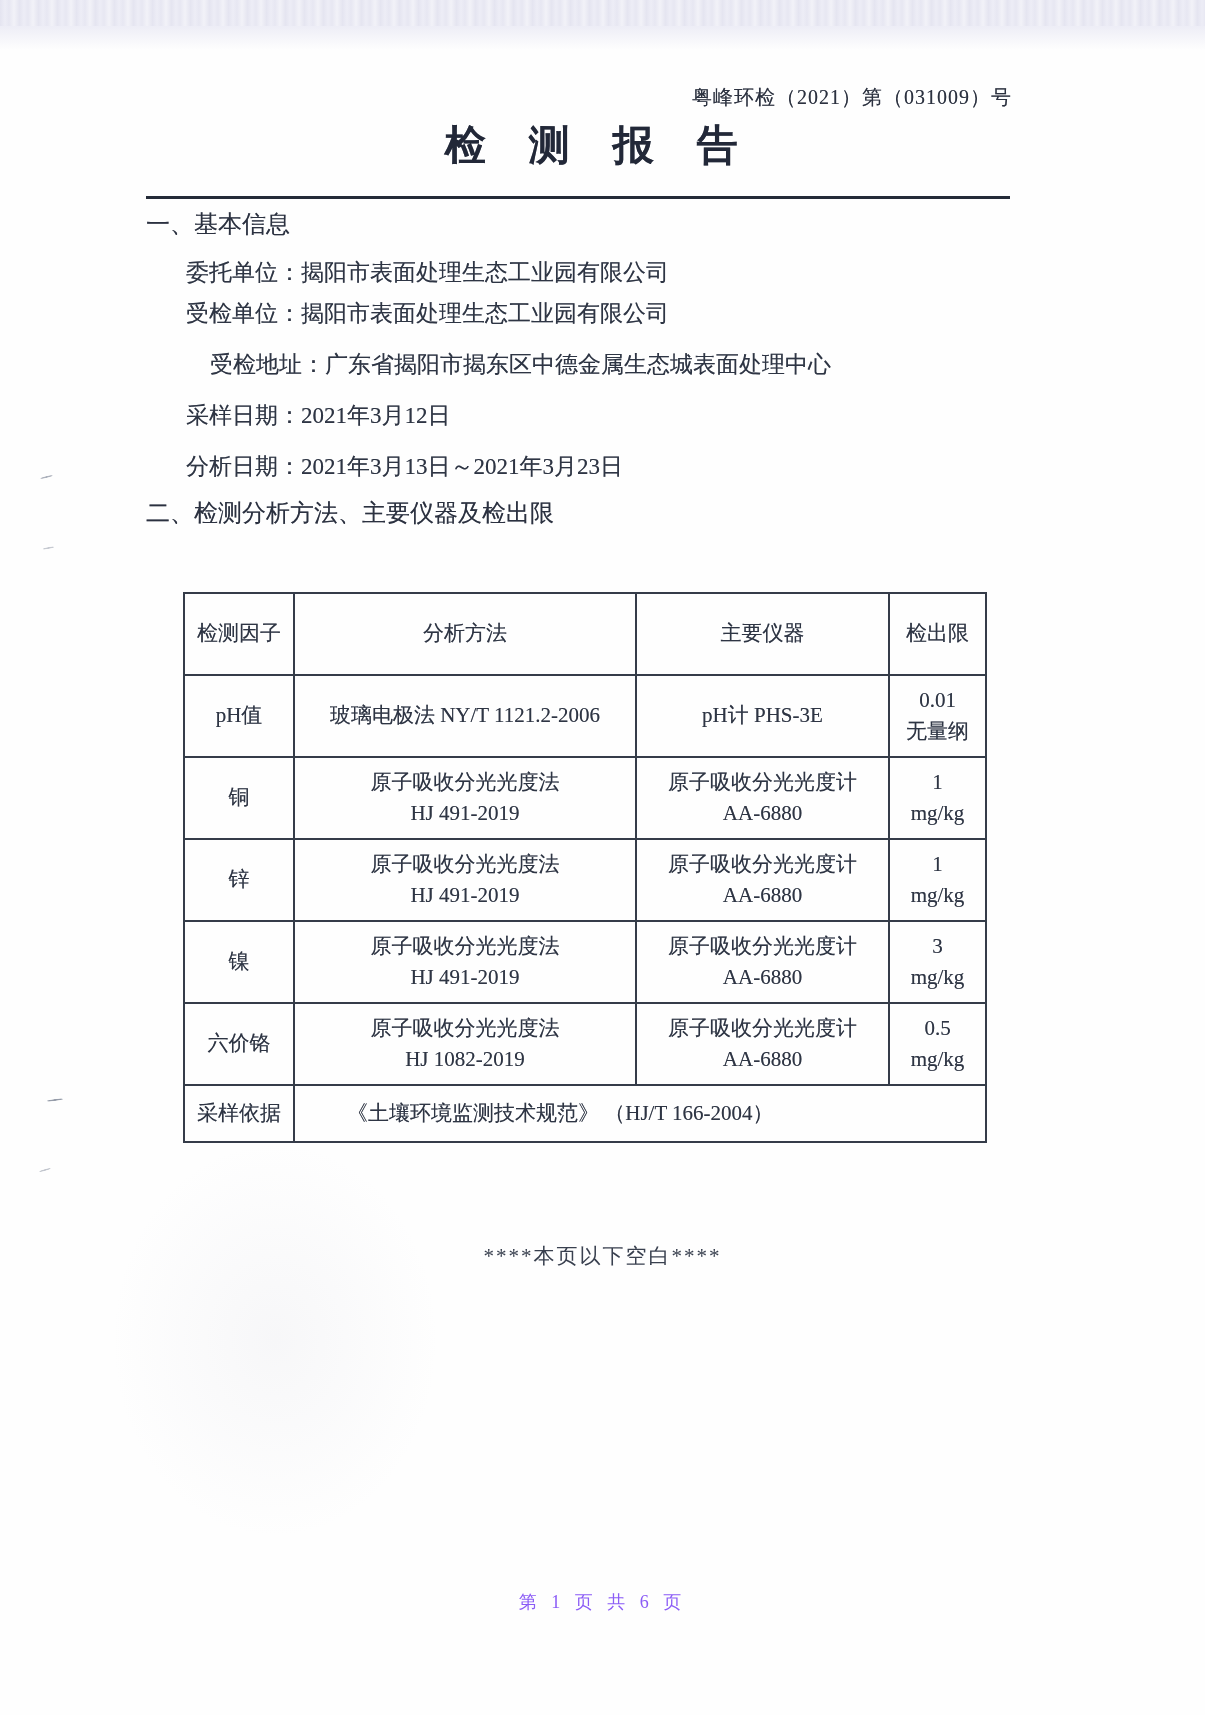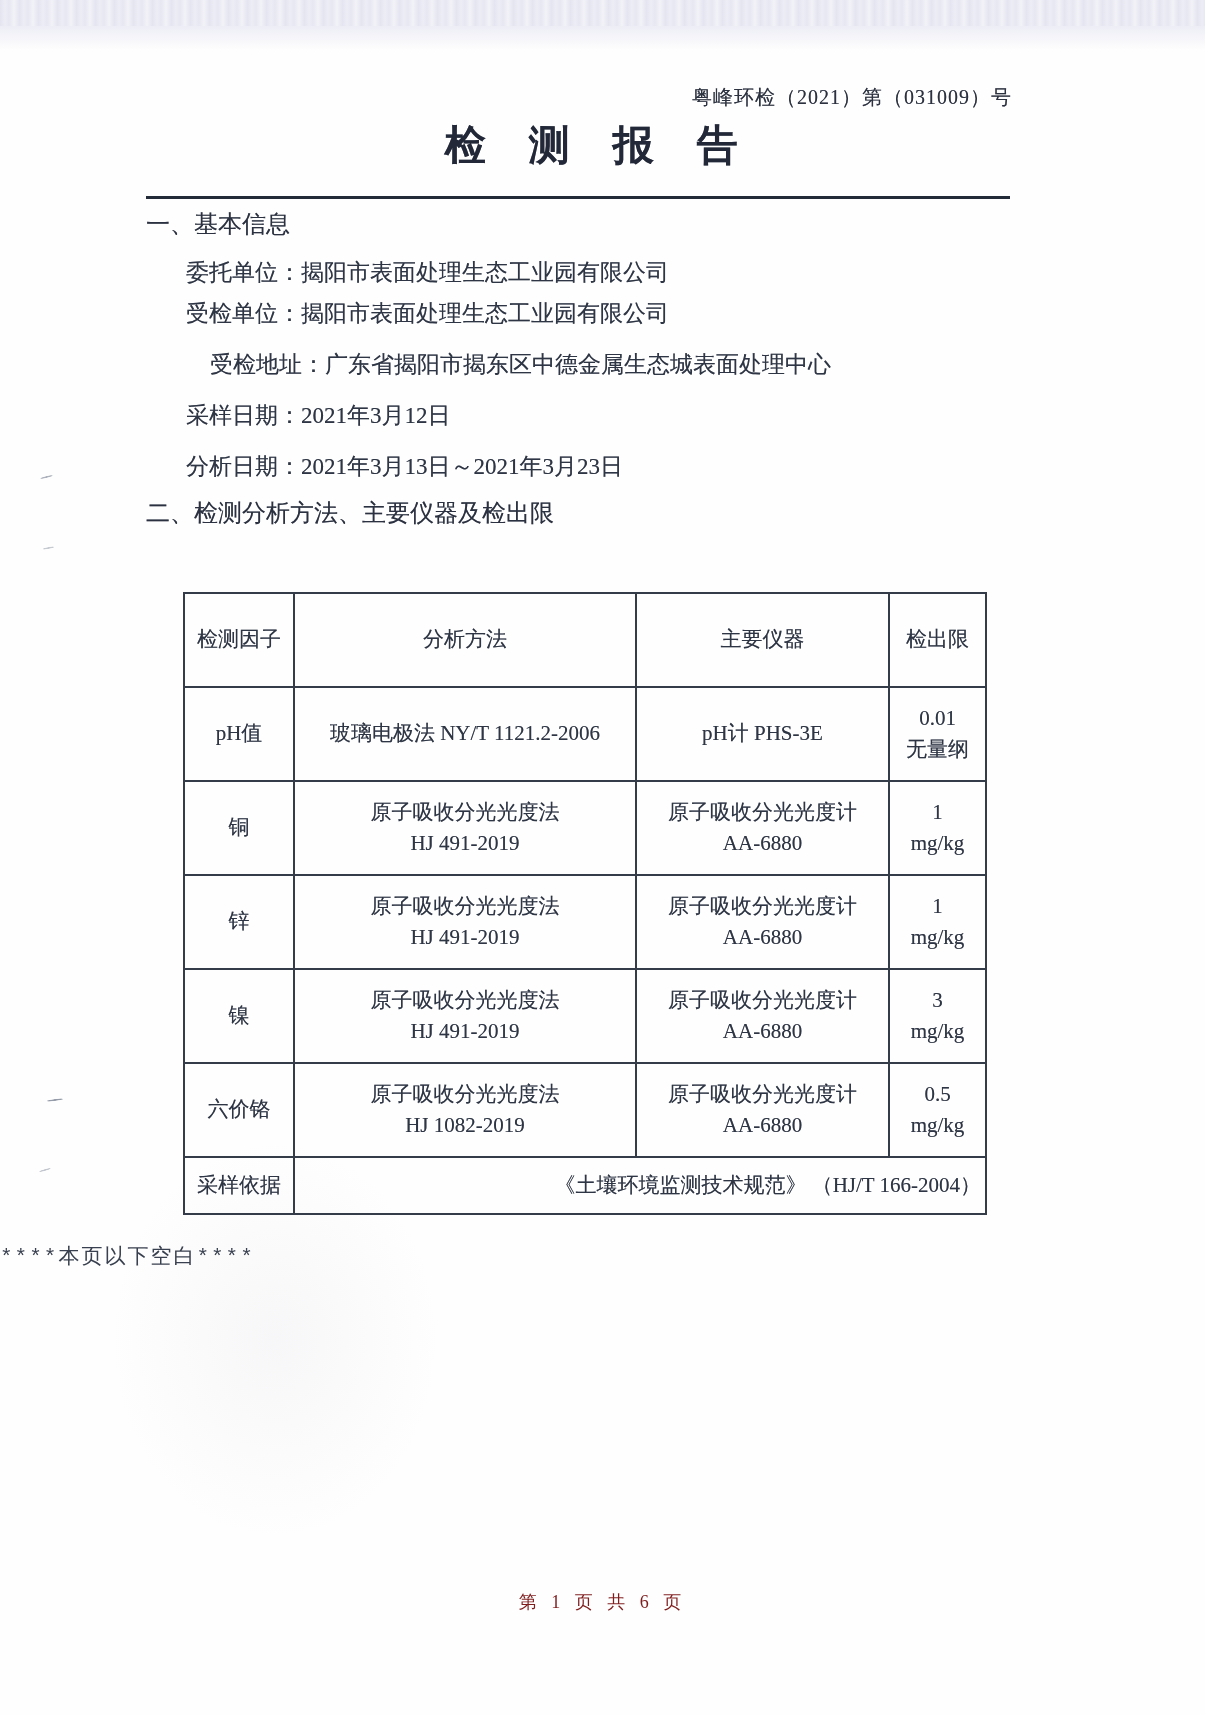--- a/index.html
+++ b/index.html
@@ -77,32 +77,32 @@
   table.methods col.c4 { width:97px; }
   table.methods th, table.methods td {
     border:2px solid #353c49;
     font-weight:normal;
     text-align:center; vertical-align:middle;
     font-size:21px; line-height:1.5;
     color:#2e3544; padding:2px 4px;
     text-shadow:0 0 .5px rgba(46,53,68,.5);
     overflow:hidden;
   }
-  table.methods tr { height:94px; }
+  table.methods tr { height:82px; }
   table.methods tr.last { height:57px; }
-  table.methods td.basis-val { text-align:right; padding-left:40px; }
+  table.methods td.basis-val { text-align:left; padding-left:52px; }
   .cell-line { display:block; }
 
   .blank-note {
     position:absolute; top:1242px; left:0; width:100%;
-    font-size:21px; letter-spacing:2px; color:#39404f;font-family:Liberation Mono, monospace;
+    text-align:center; font-size:21px; letter-spacing:2px; color:#39404f;
   }
   .page-footer {
     position:absolute; top:1590px; left:0; width:100%;
-    text-align:center; font-size:18px; letter-spacing:5px; color:#7f1d1d;
+    text-align:center; font-size:18px; letter-spacing:5px; color:#8b5cf6;
   }
 </style>
 </head>
 <body>
 
 <div class="page">
 
   <div class="top-band"></div>
   <div class="top-fade"></div>
   <div class="smudge"></div>

